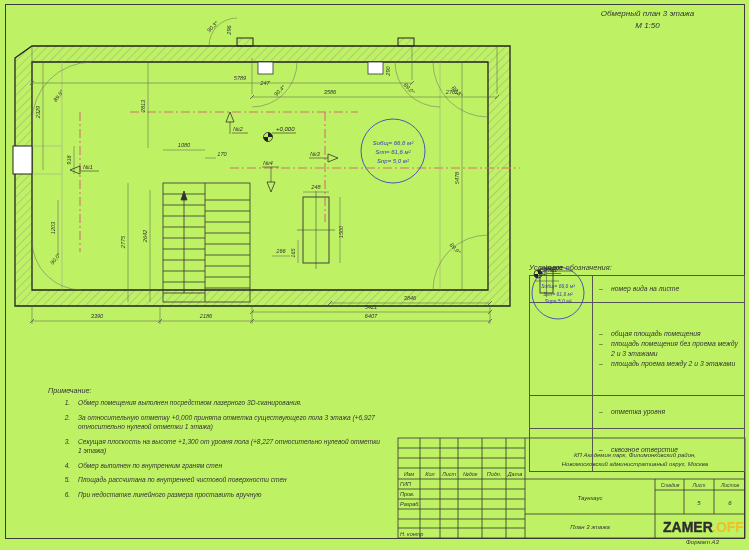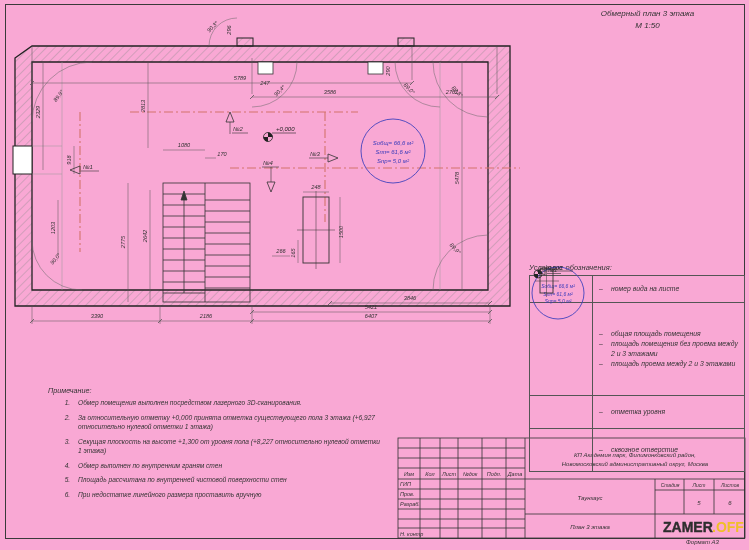--- a/index.html
+++ b/index.html
@@ -1,16 +1,16 @@
 <!DOCTYPE html>
 <html><head>
 <meta charset="utf-8">
 <style>
   html,body{margin:0;padding:0;background:#e8e8e8;}
-  .sheet{position:relative;width:749px;height:550px;background:#f9a8d4;overflow:hidden;
+  .sheet{position:relative;width:749px;height:550px;background:#bef264;overflow:hidden;
          font-family:"Liberation Sans",sans-serif;color:#2a2a2a;}
   .frame{position:absolute;left:5px;top:4px;width:738px;height:533px;border:1.2px solid #3a3a3a;}
   .sheet-title{position:absolute;left:540px;top:8px;width:215px;text-align:center;
                font-size:8px;font-style:italic;line-height:1.5;color:#333;}
   svg{position:absolute;left:0;top:0;}
   
   .legend{position:absolute;left:529px;top:263px;width:216px;font-style:italic;color:#333;}
   .legend-title{font-size:7.5px;margin-bottom:3px;}
   .legend-table{border:1px solid #555;}
   .lrow{display:flex;border-top:1px solid #555;}

